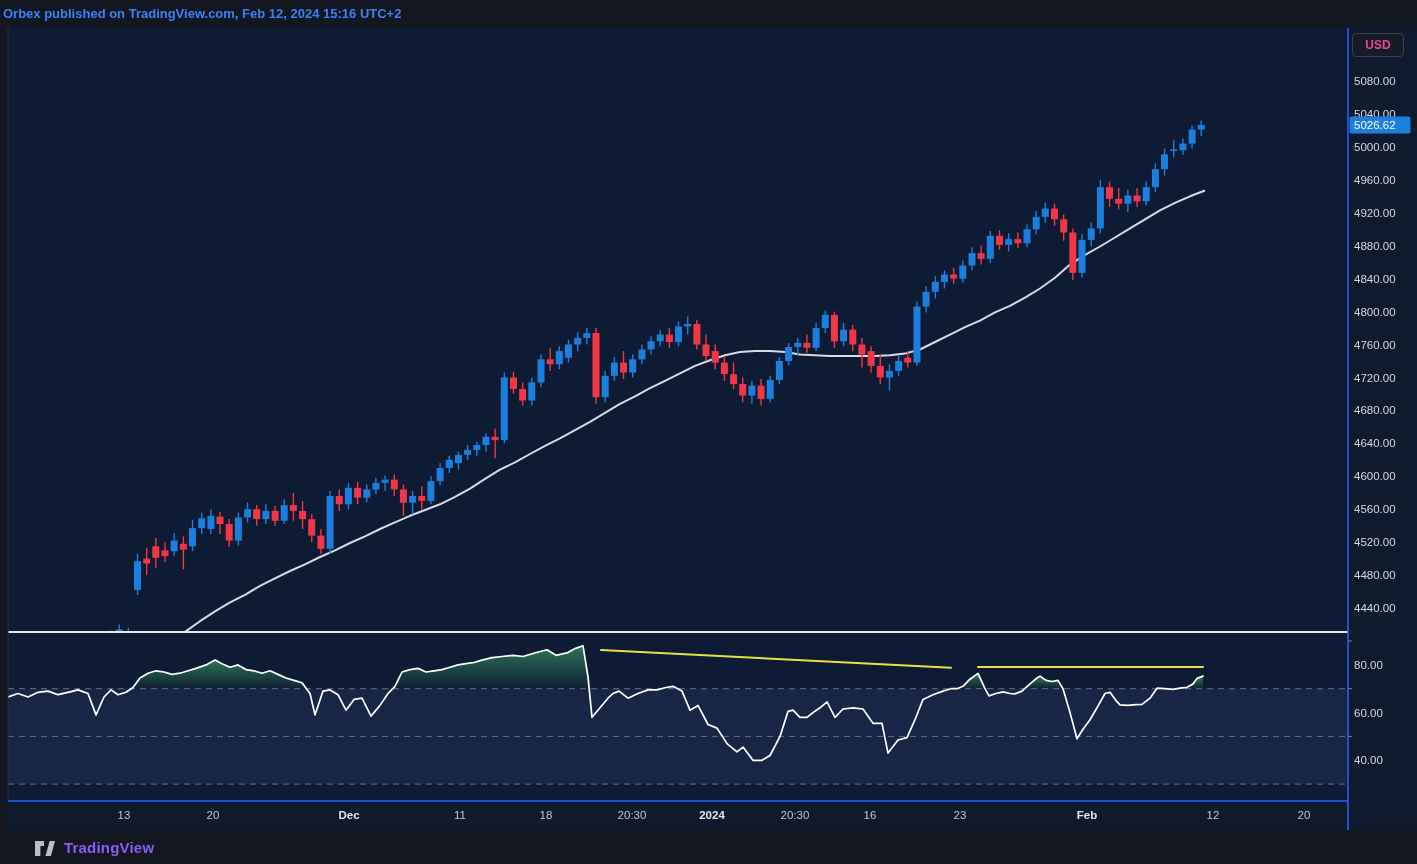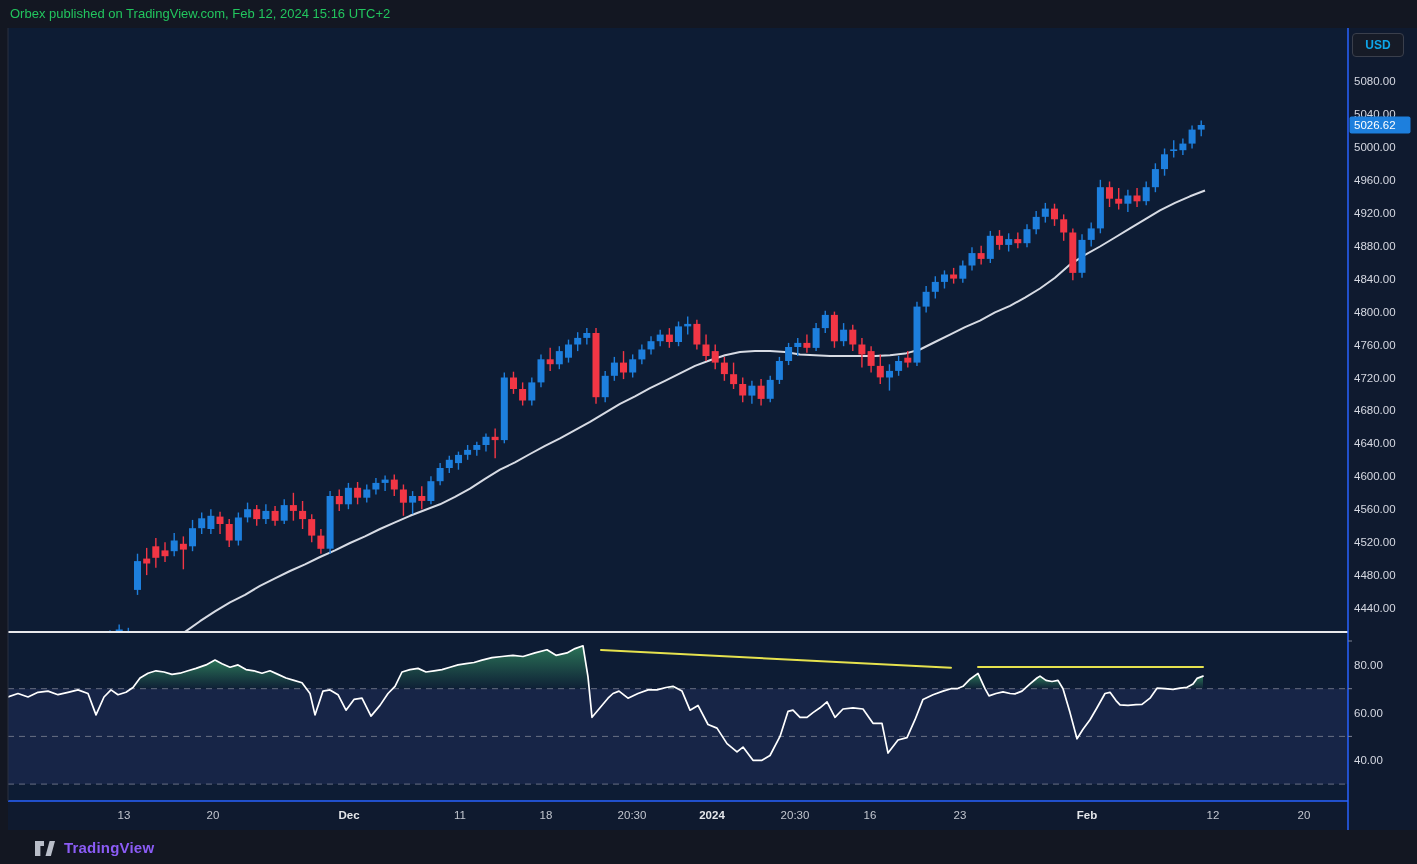--- a/index.html
+++ b/index.html
@@ -1,22 +1,22 @@
 <!DOCTYPE html>
 <html><head>
 <meta charset="utf-8">
 <style>
   html,body{margin:0;padding:0;background:#131722;width:1417px;height:864px;overflow:hidden;
     font-family:"Liberation Sans",sans-serif;-webkit-font-smoothing:antialiased;}
   #page{position:relative;width:1417px;height:864px;background:#131722;}
   #topbar{position:absolute;left:0;top:0;width:1417px;height:28px;background:#131722;z-index:5;}
-  #topbar span{display:inline-block;margin-left:10px;line-height:28px;font-size:13px;font-weight:400;color:#22c55e;}
+  #topbar span{display:inline-block;margin-left:3px;line-height:28px;font-size:13px;font-weight:700;color:#3b82f6;}
   #chartsvg{position:absolute;left:0;top:0;z-index:1;}
   #usd-btn{position:absolute;left:1352px;top:33px;width:50px;height:22px;border:1px solid #3a3f4c;
-    border-radius:4px;background:#161b27;color:#0ea5e9;font-size:12px;font-weight:600;
+    border-radius:4px;background:#161b27;color:#ec4899;font-size:12px;font-weight:600;
     display:flex;align-items:center;justify-content:center;z-index:6;cursor:pointer;}
   #footer{position:absolute;left:0;top:830px;width:1417px;height:34px;background:#131722;z-index:5;
     display:flex;align-items:center;}
   #footer .logo{margin-left:34px;display:flex;align-items:center;cursor:pointer;}
   #footer .brand{margin-left:8px;font-size:15px;font-weight:600;color:#8b5cf6;letter-spacing:.2px;}
 </style>
 </head>
 <body>
 
 <div id="page">

